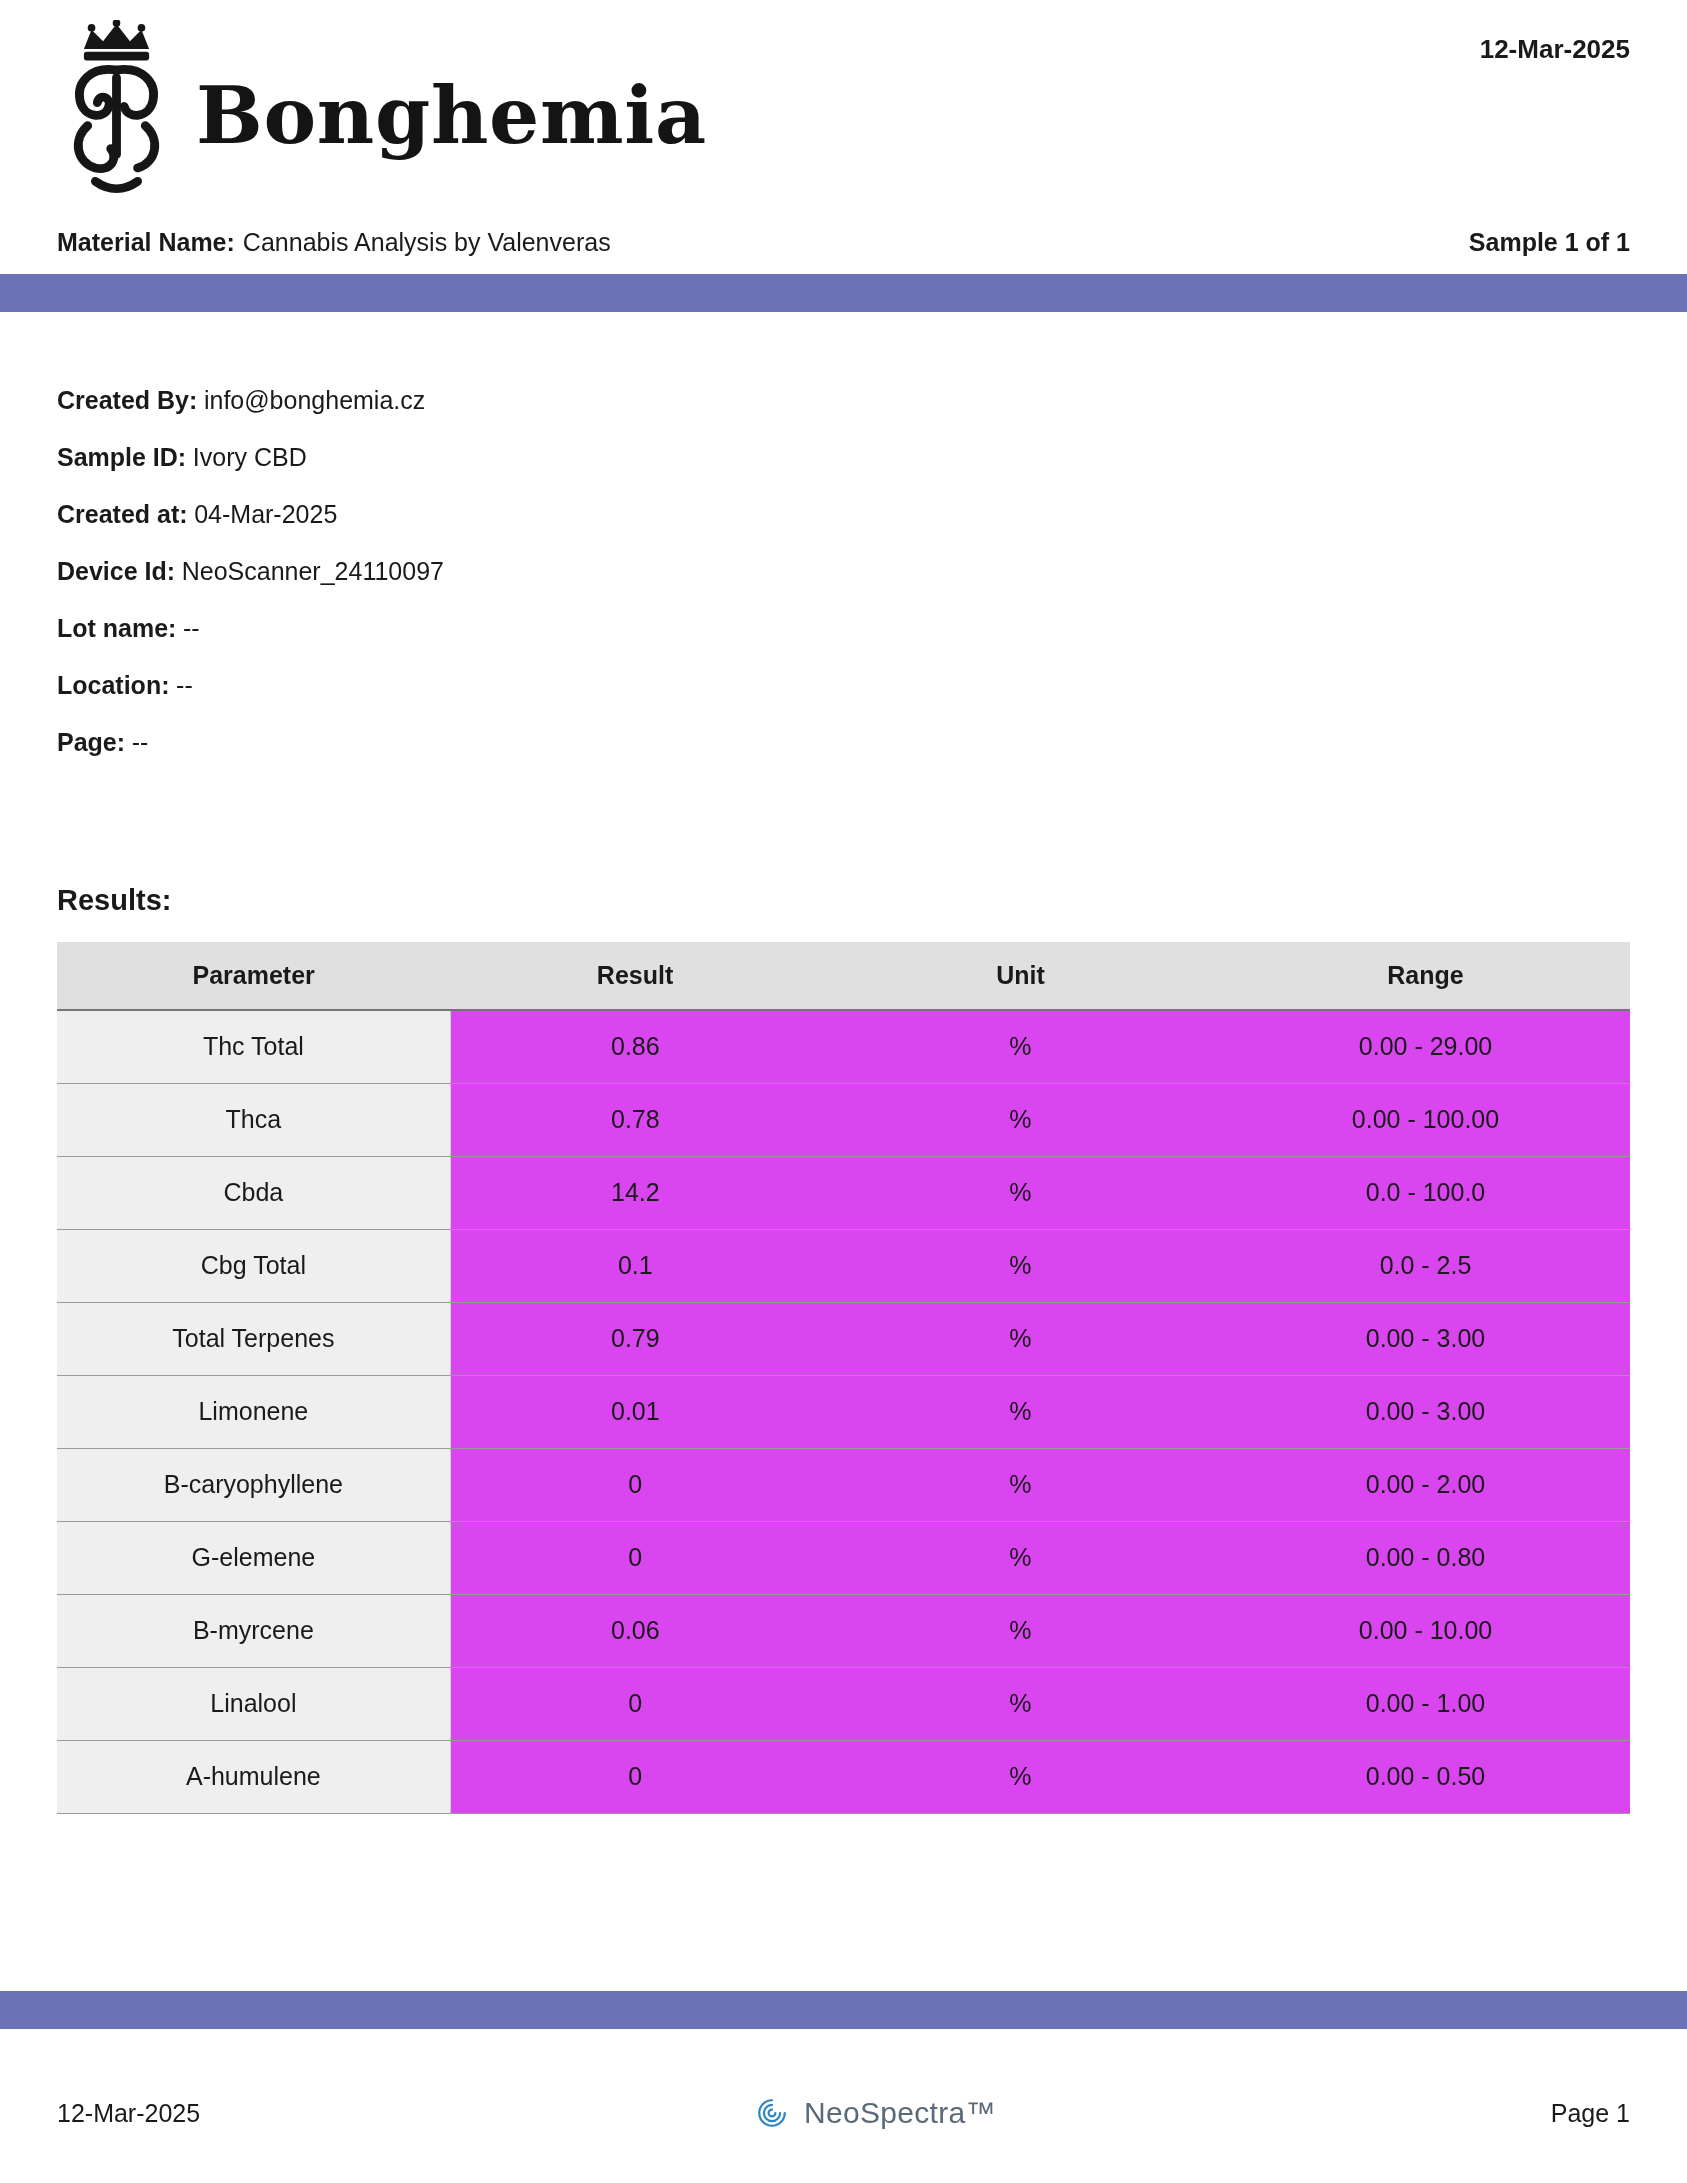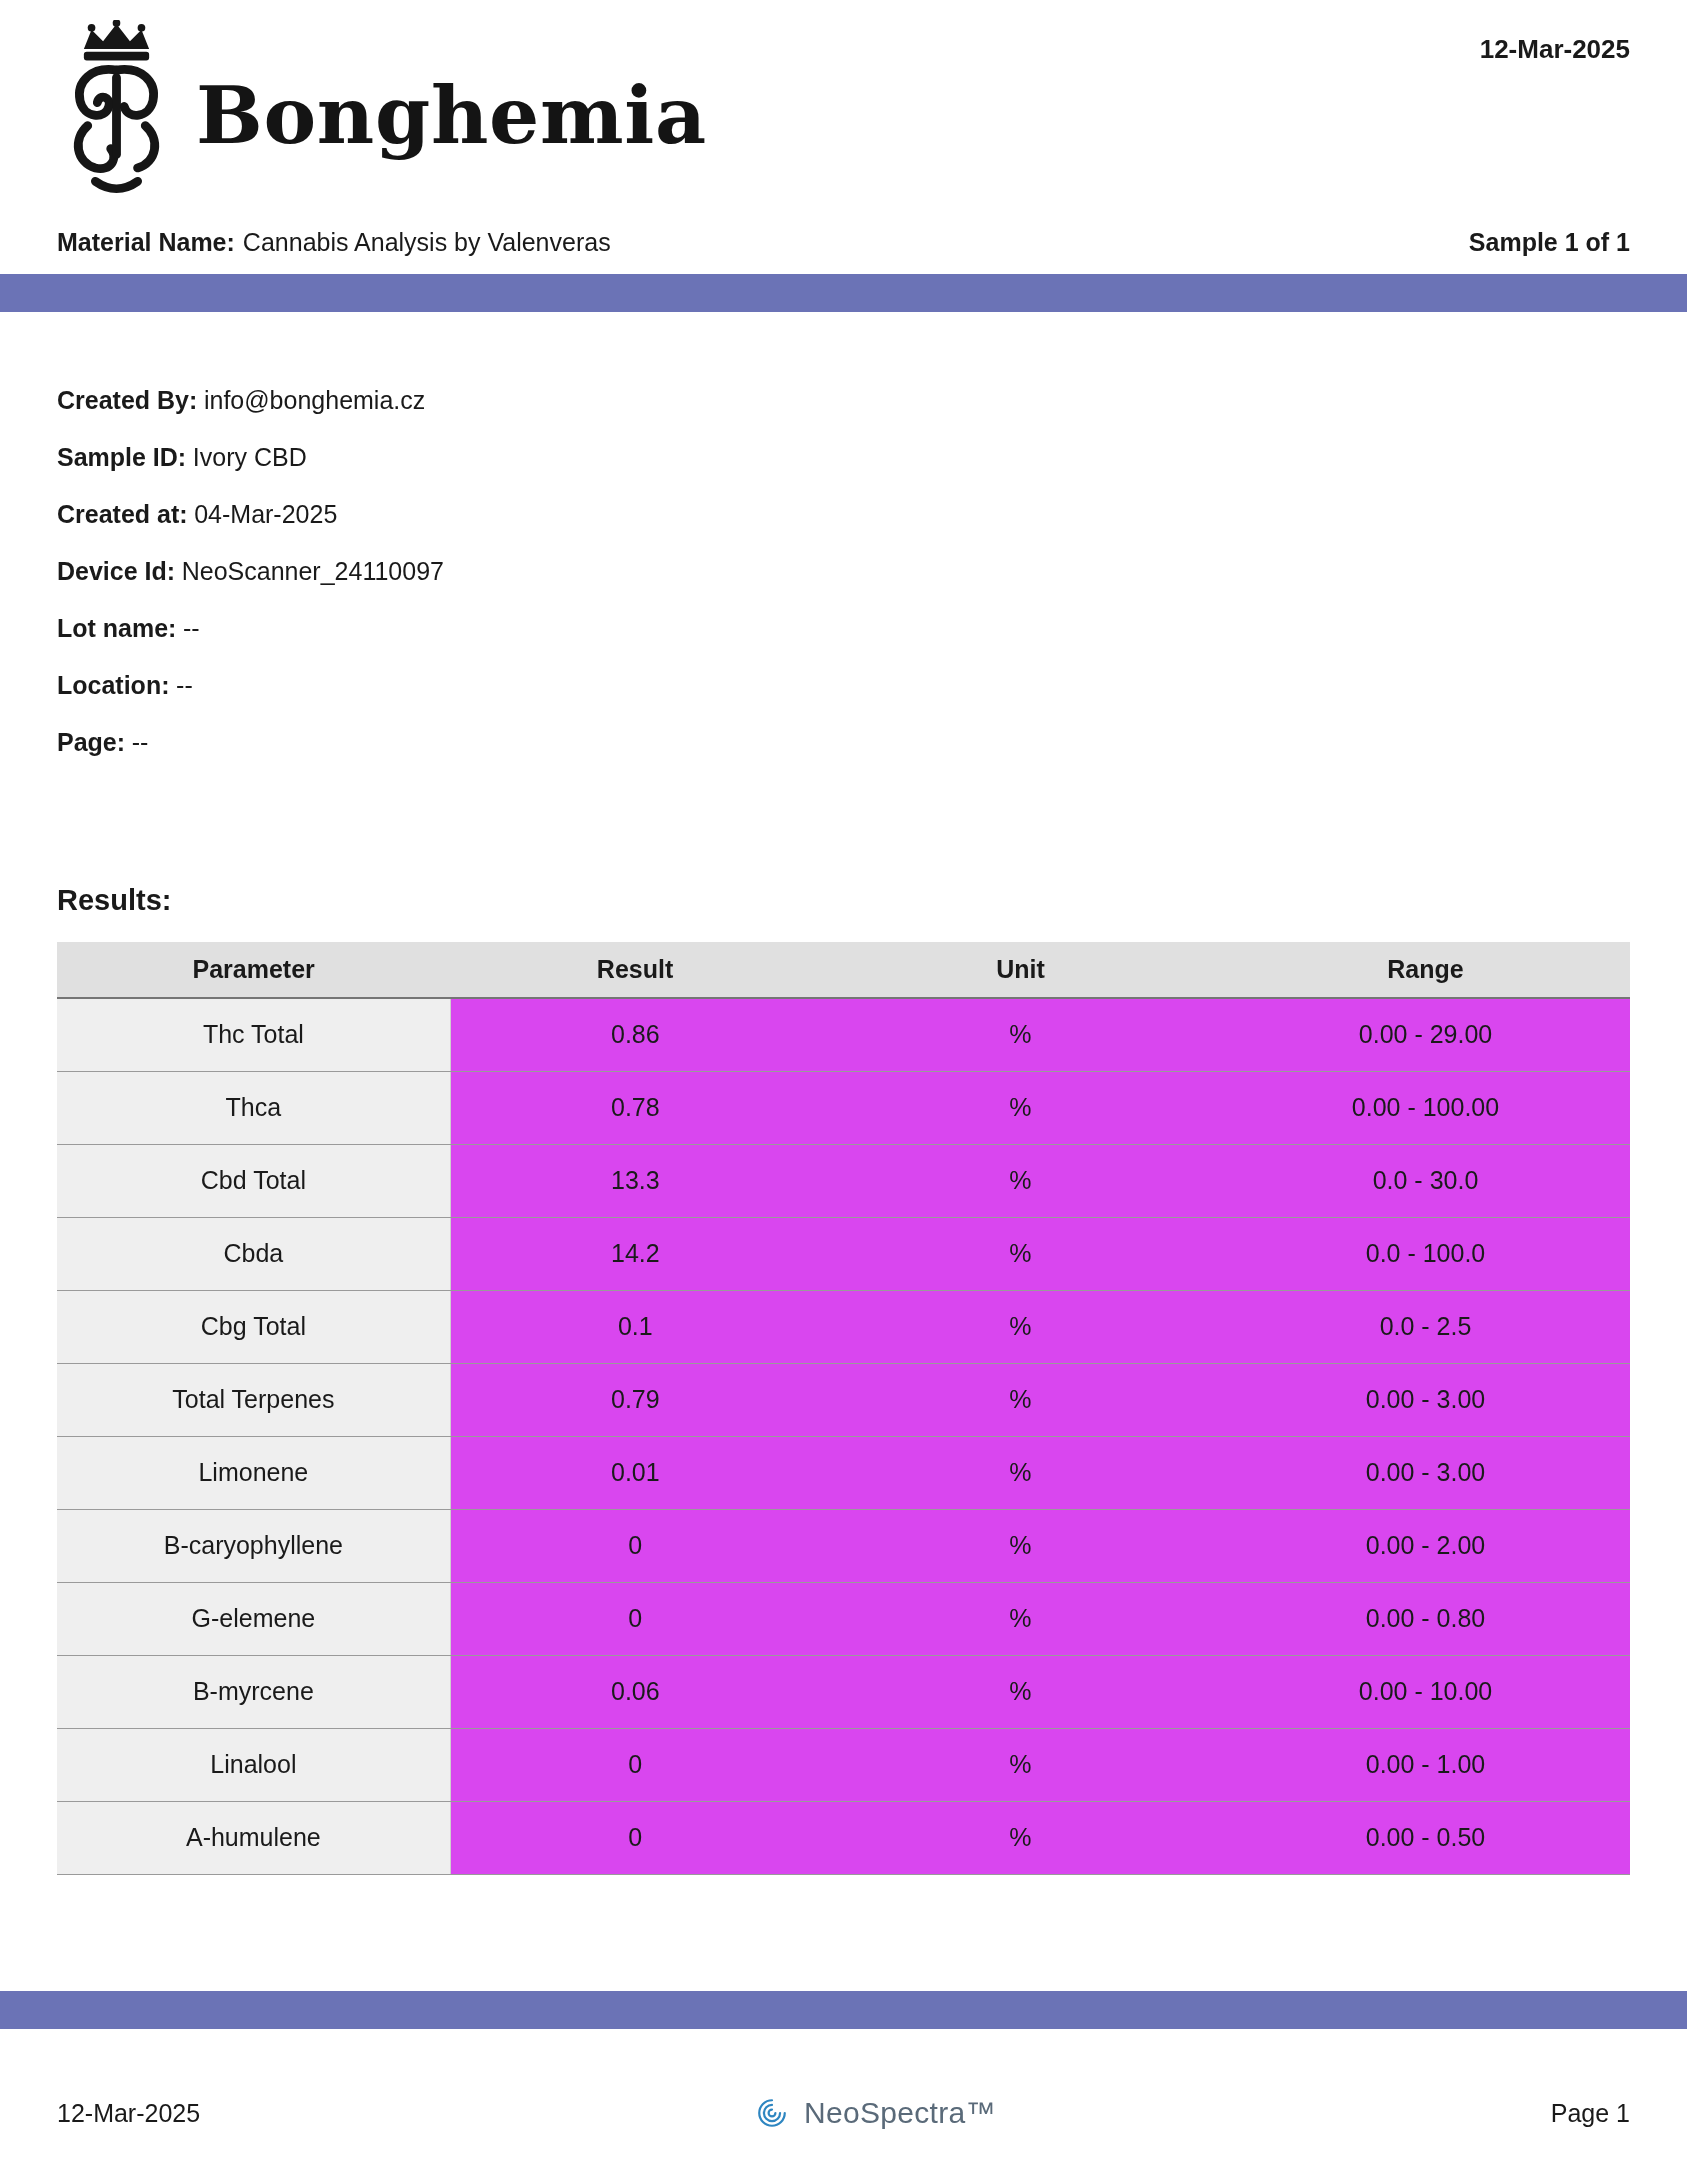--- a/index.html
+++ b/index.html
@@ -84,21 +84,21 @@
     width: 1573px;
     border-collapse: collapse;
     font-size: 25px;
     table-layout: fixed;
   }
   .results-table col.c1 { width: 25%; }
   .results-table col.c2 { width: 23.5%; }
   .results-table col.c3 { width: 25.5%; }
   .results-table col.c4 { width: 26%; }
   .results-table th {
-    height: 56px;
+    height: 68px;
     background: #e0e0e0;
     font-weight: 700;
     text-align: center;
     vertical-align: middle;
     border-bottom: 2px solid #757575;
   }
   .results-table td {
     height: 73px;
     text-align: center;
     vertical-align: middle;
@@ -203,26 +203,20 @@
         <td>%</td>
         <td>0.00 - 29.00</td>
       </tr>
       <tr>
         <td class="param">Thca</td>
         <td>0.78</td>
         <td>%</td>
         <td>0.00 - 100.00</td>
       </tr>
       <tr>
-        <td class="param">Cbd Total</td>
-        <td>13.3</td>
-        <td>%</td>
-        <td>0.0 - 30.0</td>
-      </tr>
-      <tr>
         <td class="param">Cbda</td>
         <td>14.2</td>
         <td>%</td>
         <td>0.0 - 100.0</td>
       </tr>
       <tr>
         <td class="param">Cbg Total</td>
         <td>0.1</td>
         <td>%</td>
         <td>0.0 - 2.5</td>

